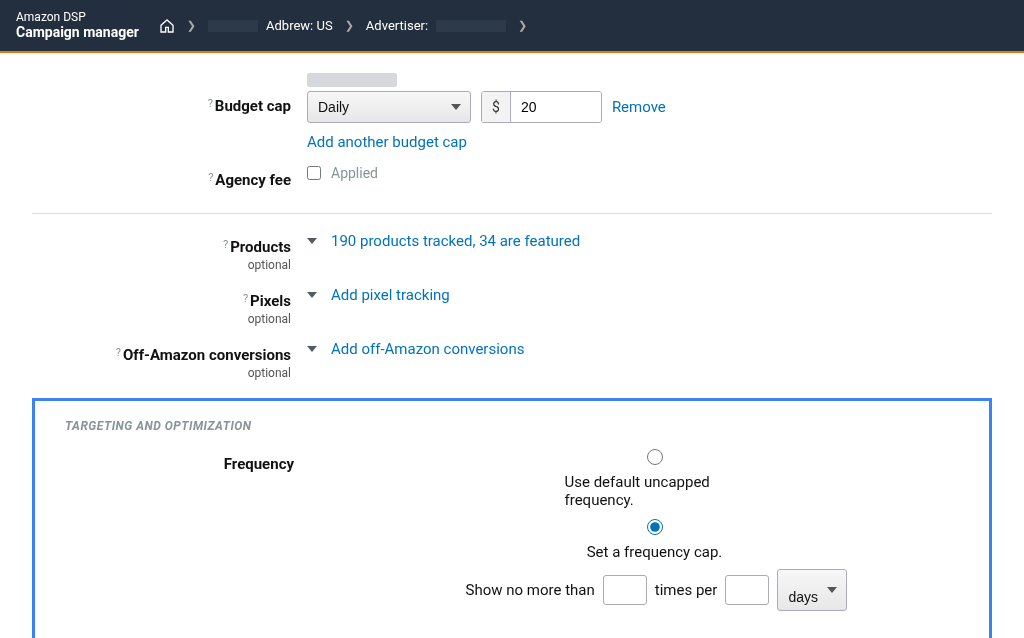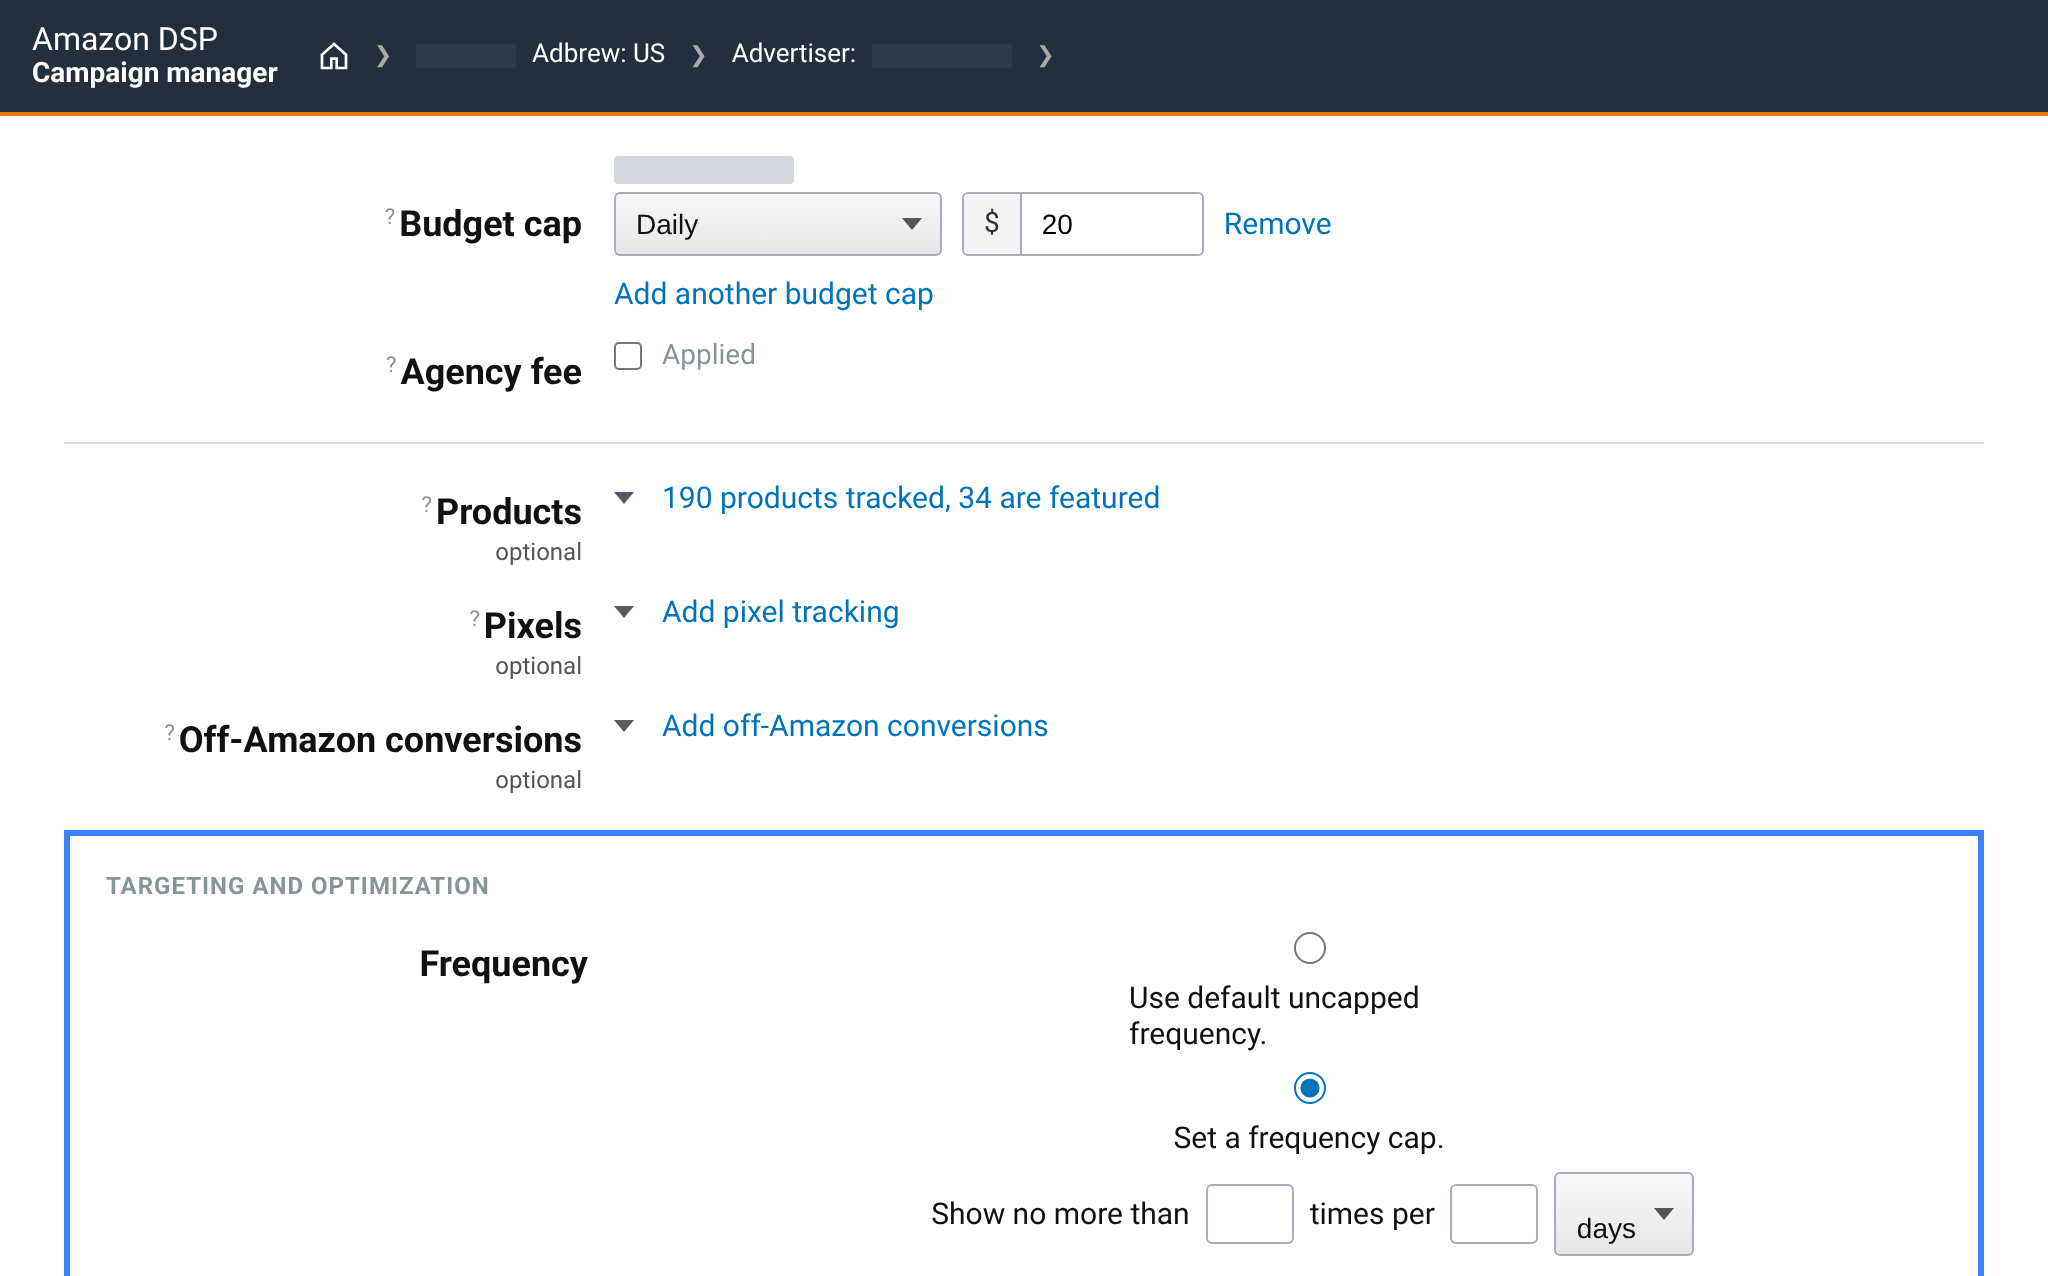--- a/index.html
+++ b/index.html
@@ -1,32 +1,32 @@
 <!DOCTYPE html>
 <html><head>
   <meta charset="utf-8">
   <style>
     * { margin: 0; padding: 0; box-sizing: border-box; }
     body { font-family: -apple-system, BlinkMacSystemFont, "Segoe UI", Roboto, Arial, sans-serif; font-size: 14px; color: #111; background: #fff; }
 
     .header { background: #232f3e; color: #fff; padding: 10px 16px; display: flex; align-items: center; gap: 8px; font-size: 13px; }
     .header-brand { line-height: 1.2; }
-    .brand-top { font-size: 16px; }
+    .brand-top { font-size: 12px; }
     .brand-bottom { font-weight: 700; font-size: 14px; }
     .home-icon { width: 16px; height: 16px; display: inline-block; margin-left: 12px; }
     .chevron { color: #aaa; font-size: 11px; margin: 0 4px; }
     .bc-item { color: #fff; font-size: 13px; }
     .bc-redact { display: inline-block; background: #2d3a4a; width: 50px; height: 12px; vertical-align: middle; border-radius: 1px; }
     .accent-bar { height: 2px; background: #e47911; }
 
     .page { max-width: 960px; margin: 0 auto; padding: 20px 0 40px; }
 
     .section-row { display: flex; align-items: flex-start; margin-bottom: 14px; }
     .label-col { width: 275px; text-align: right; padding-right: 16px; padding-top: 6px; position: relative; }
-    .label-col .field-label { font-weight: 700; font-size: 18px; color: #111; }
+    .label-col .field-label { font-weight: 700; font-size: 15px; color: #111; }
     .label-col .optional { display: block; font-size: 12px; color: #555; font-weight: 400; margin-top: 2px; }
     .label-col .help { color: #879596; font-size: 11px; vertical-align: top; margin-right: 2px; }
     .control-col { flex: 1; display: flex; align-items: center; flex-wrap: wrap; gap: 10px; }
 
     .redact-pill { display: inline-block; background: #d5d9de; width: 90px; height: 14px; border-radius: 2px; }
 
     select.dropdown { appearance: none; -webkit-appearance: none; background: linear-gradient(#f7f7f7,#e7e7e7); border: 1px solid #aab; border-radius: 3px; padding: 7px 34px 7px 10px; font-size: 14px; color: #111; position: relative; }
     .select-wrap { position: relative; display: inline-block; }
     .select-wrap::after { content: ""; position: absolute; right: 10px; top: 50%; transform: translateY(-50%); border-left: 5px solid transparent; border-right: 5px solid transparent; border-top: 6px solid #555; pointer-events: none; }
 
@@ -154,21 +154,21 @@
       <span class="help">?</span><span class="field-label">Off-Amazon conversions</span>
       <span class="optional">optional</span>
     </div>
     <div class="control-col">
       <span class="chevron-down"></span>
       <span class="link">Add off-Amazon conversions</span>
     </div>
   </div>
 
   <div class="highlight-box">
-    <div class="section-header" style="margin-left:4px;">TARGETING AND OPTIMIZATION</div>
+    <div class="section-header" style="margin-left:16px;font-style:italic;">TARGETING AND OPTIMIZATION</div>
 
     <div class="section-row" style="margin-bottom:0;gap:24px;">
       <div class="label-col" style="width:261px;">
         <span class="field-label">Frequency</span>
       </div>
       <div class="control-col" style="display:block;">
         <div class="radio-row">
           <input type="radio" class="radio" name="freq" style="">
           <span class="radio-label" style="max-width:180px;">Use default uncapped frequency.</span>
         </div>

